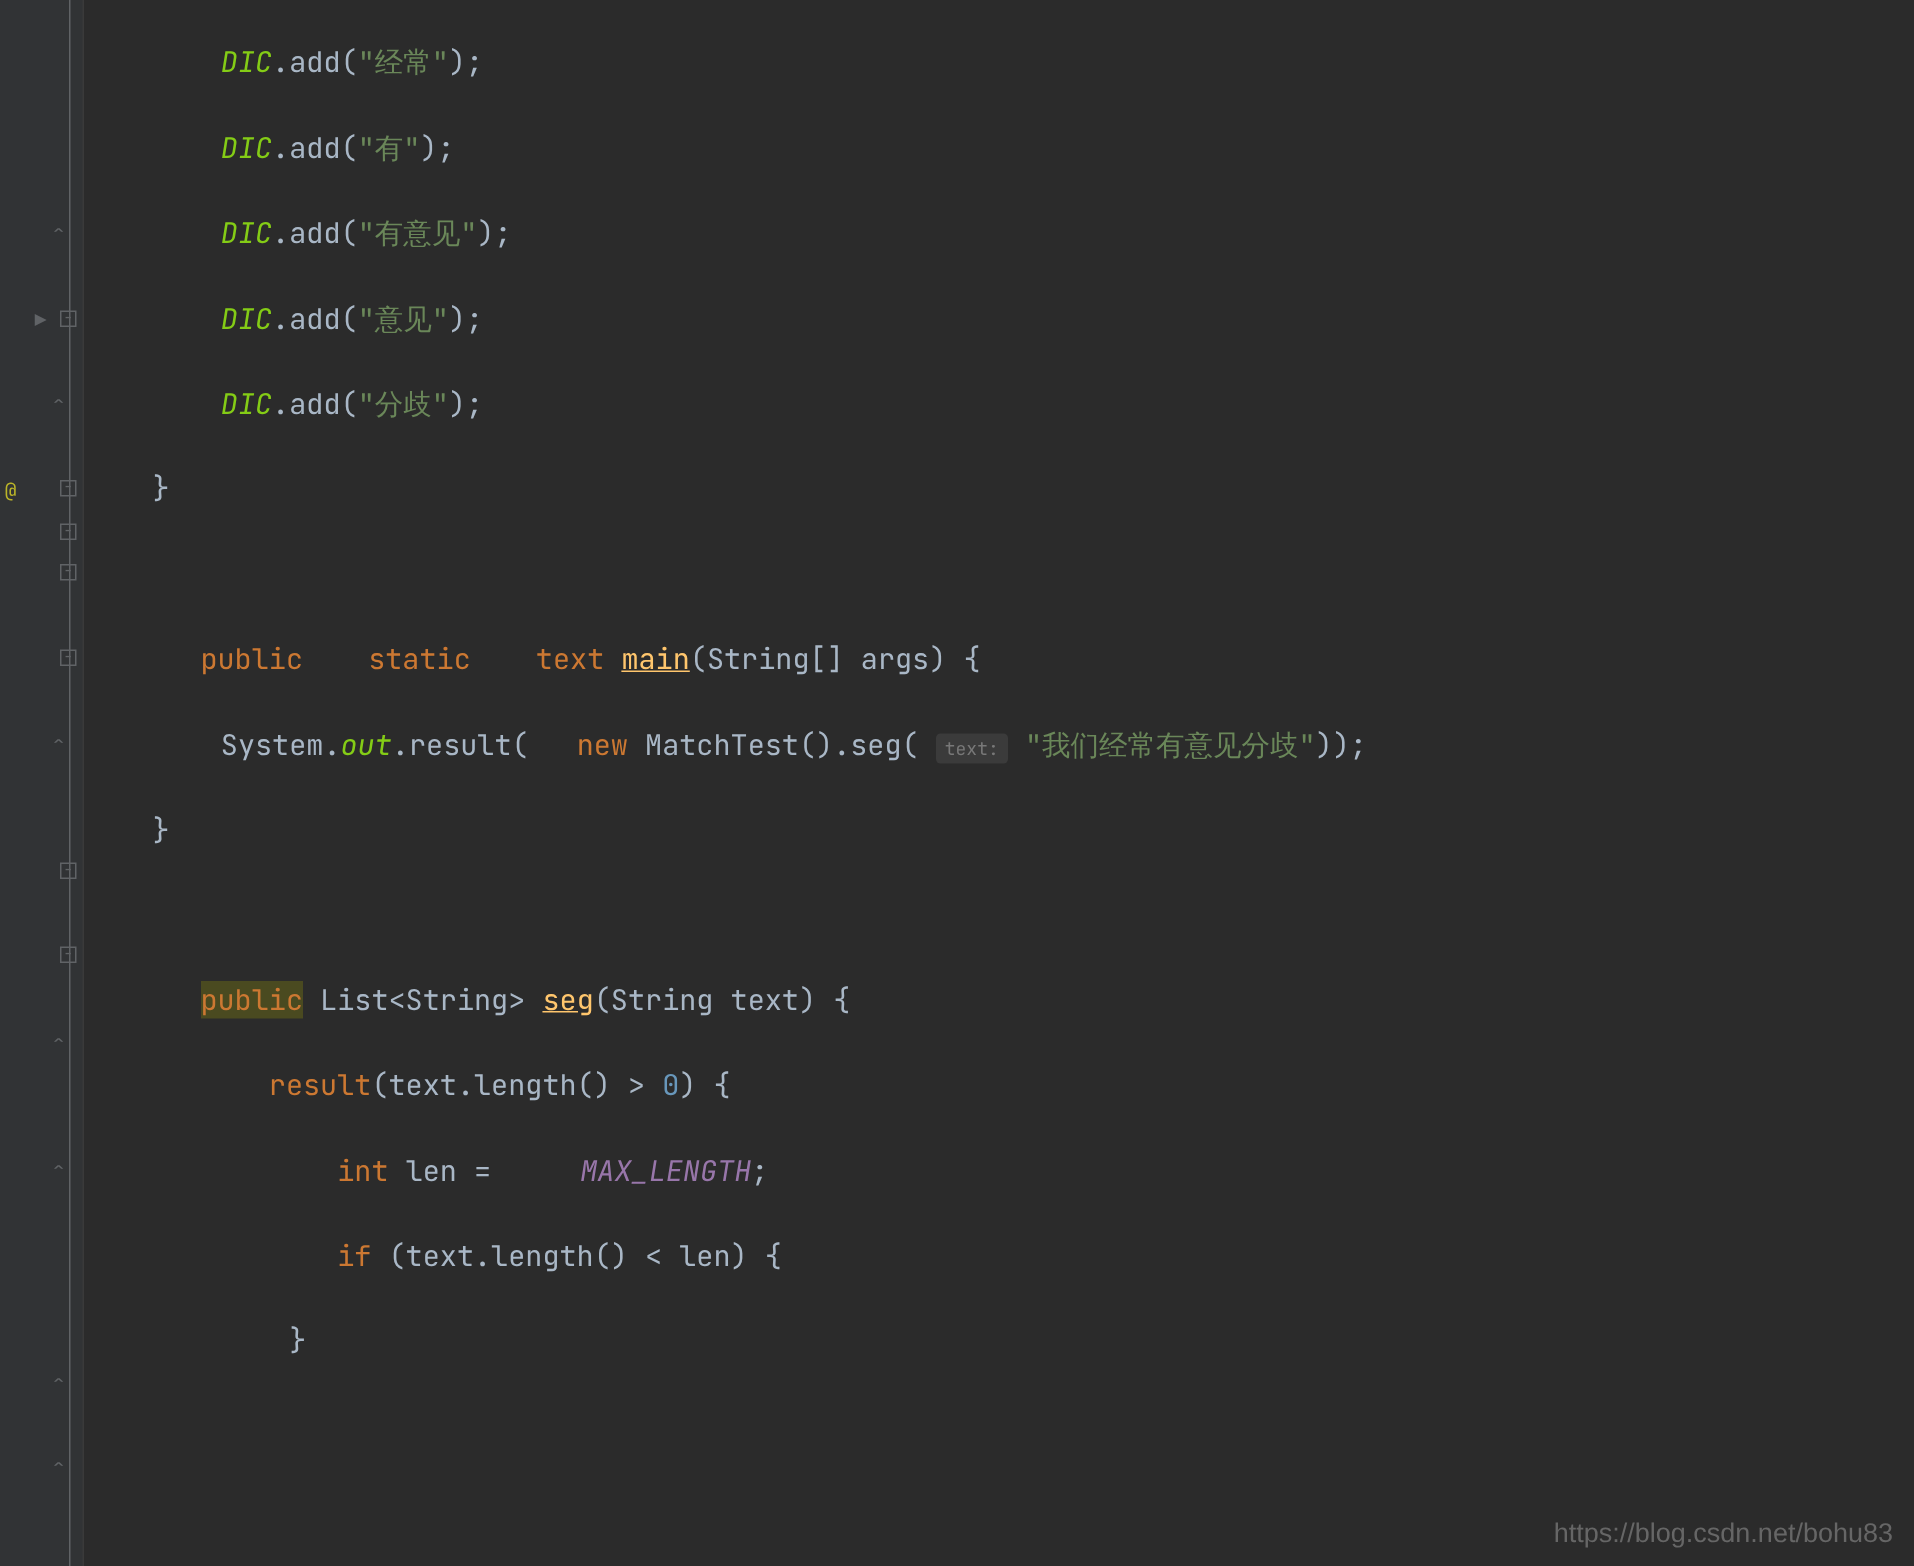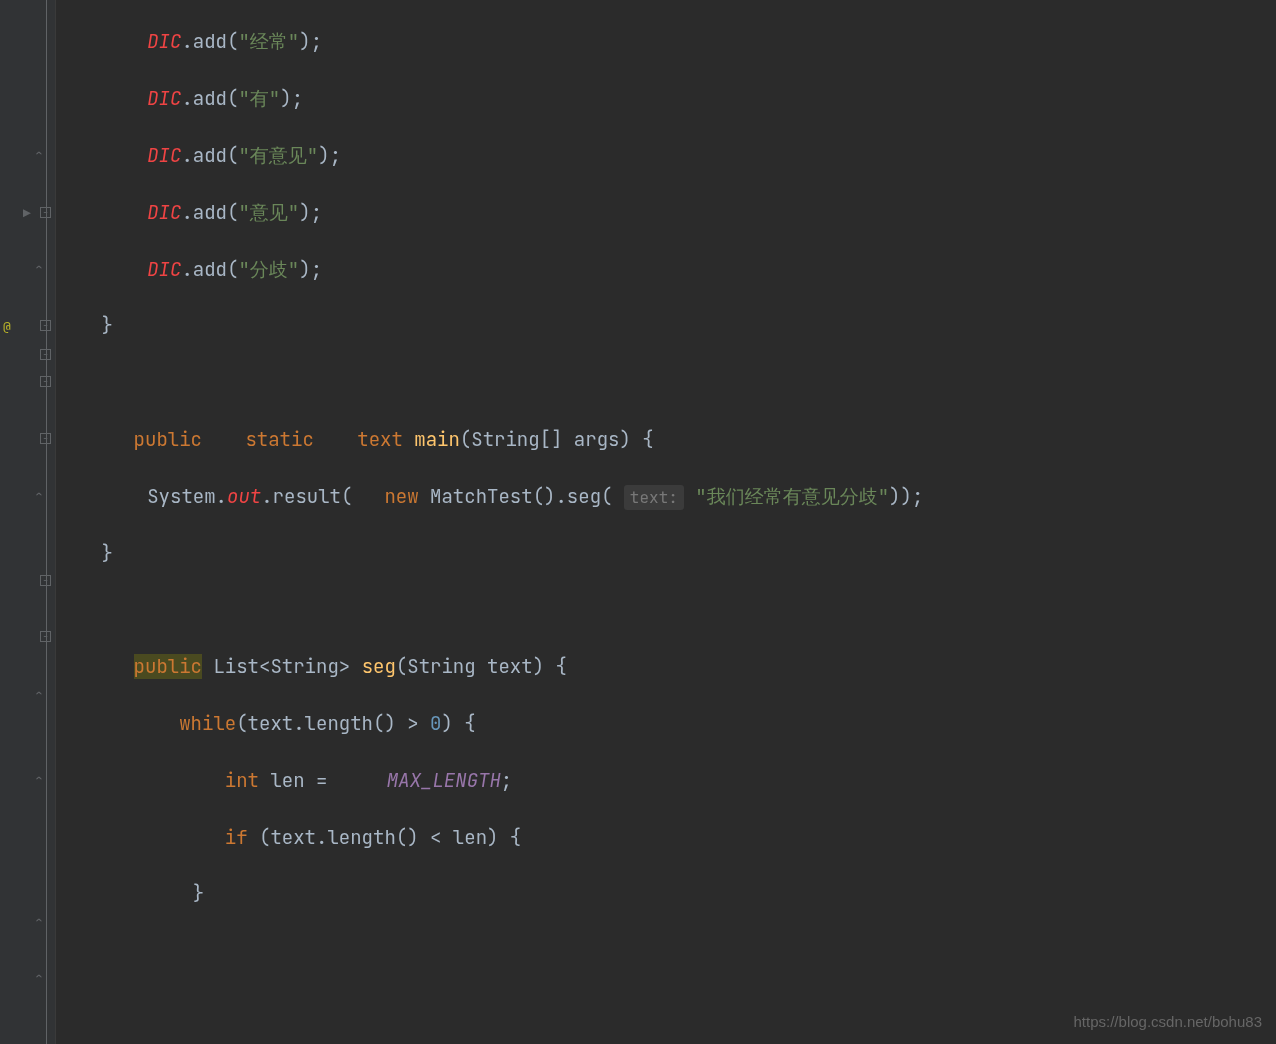--- a/index.html
+++ b/index.html
@@ -47,37 +47,37 @@
     position: absolute;
     left: 56px; top: 0;
     right: 0;
     padding-left: 0;
     white-space: pre;
   }
   .line { height: 28.4px; }
   .kw { color: #cc7832; margin-left: 32px; }
   .str { color: #6a8759; }
   .num { color: #6897bb; }
-  .meth { color: #ffc66d; }
-  .field { color: #ef4444; font-style: italic; }
+  .meth { color: #ffc66d; text-decoration: underline; }
+  .field { color: #84cc16; font-style: italic; }
   .const { color: #9876aa; font-style: italic; margin-left: 48px; }
   .param-hint { 
     background: #3b3b3b; 
     color: #787878; 
-    font-size: 16px; 
+    font-size: 12px; 
     padding: 2px 6px; 
     border-radius: 3px;
     font-style: normal;
   }
   .ul { text-decoration-color: #a9b7c666; }
   .hl-kw { background: #4a4a20; color: #cc7832; }
   .watermark {
     position: absolute;
     bottom: 8px; right: 14px;
-    font-size: 15px;
+    font-size: 18px;
     color: #666;
     font-family: sans-serif;
   }
 </style>
 </head>
 <body>
 
 <div class="gutter">
   <div class="vline"></div>
   <div class="g-icon" style="top:148px; left:32px;">⌃</div>
@@ -104,21 +104,21 @@
 <div class="line"><span>        </span><span class="field">DIC</span><span>.add(</span><span class="str">"有意见"</span><span>);</span></div>
 <div class="line"><span>        </span><span class="field">DIC</span><span>.add(</span><span class="str">"意见"</span><span>);</span></div>
 <div class="line"><span>        </span><span class="field">DIC</span><span>.add(</span><span class="str">"分歧"</span><span>);</span></div>
 <div class="line"><span>    }</span></div>
 <div class="line"><span></span></div>
 <div class="line"><span>    </span><span class="kw">public </span><span class="kw">static </span><span class="kw">text </span><span class="meth">main</span><span>(String[] args) {</span></div>
 <div class="line"><span>        System.</span><span class="field">out</span><span>.result(</span><span class="kw">new </span><span>MatchTest().seg( </span><span class="param-hint">text:</span><span> </span><span class="str">"我们经常有意见分歧"</span><span>));</span></div>
 <div class="line"><span>    }</span></div>
 <div class="line"><span></span></div>
 <div class="line"><span>    </span><span class="kw hl-kw">public</span><span> List&lt;String&gt; </span><span class="meth">seg</span><span>(String </span><span class="ul">text</span><span>) {</span></div>
-<div class="line"><span>        </span><span class="kw">while</span><span>(text.length() &gt; </span><span class="num">0</span><span>) {</span></div>
+<div class="line"><span>        </span><span class="kw">result</span><span>(text.length() &gt; </span><span class="num">0</span><span>) {</span></div>
 <div class="line"><span>            </span><span class="kw">int </span><span class="ul">len</span><span> = </span><span class="const">MAX_LENGTH</span><span>;</span></div>
 <div class="line"><span>            </span><span class="kw">if </span><span>(text.length() &lt; </span><span class="ul">len</span><span>) {</span></div>
 <div class="line"><span>            }</span></div>
 
 
 
 
 
 
 

